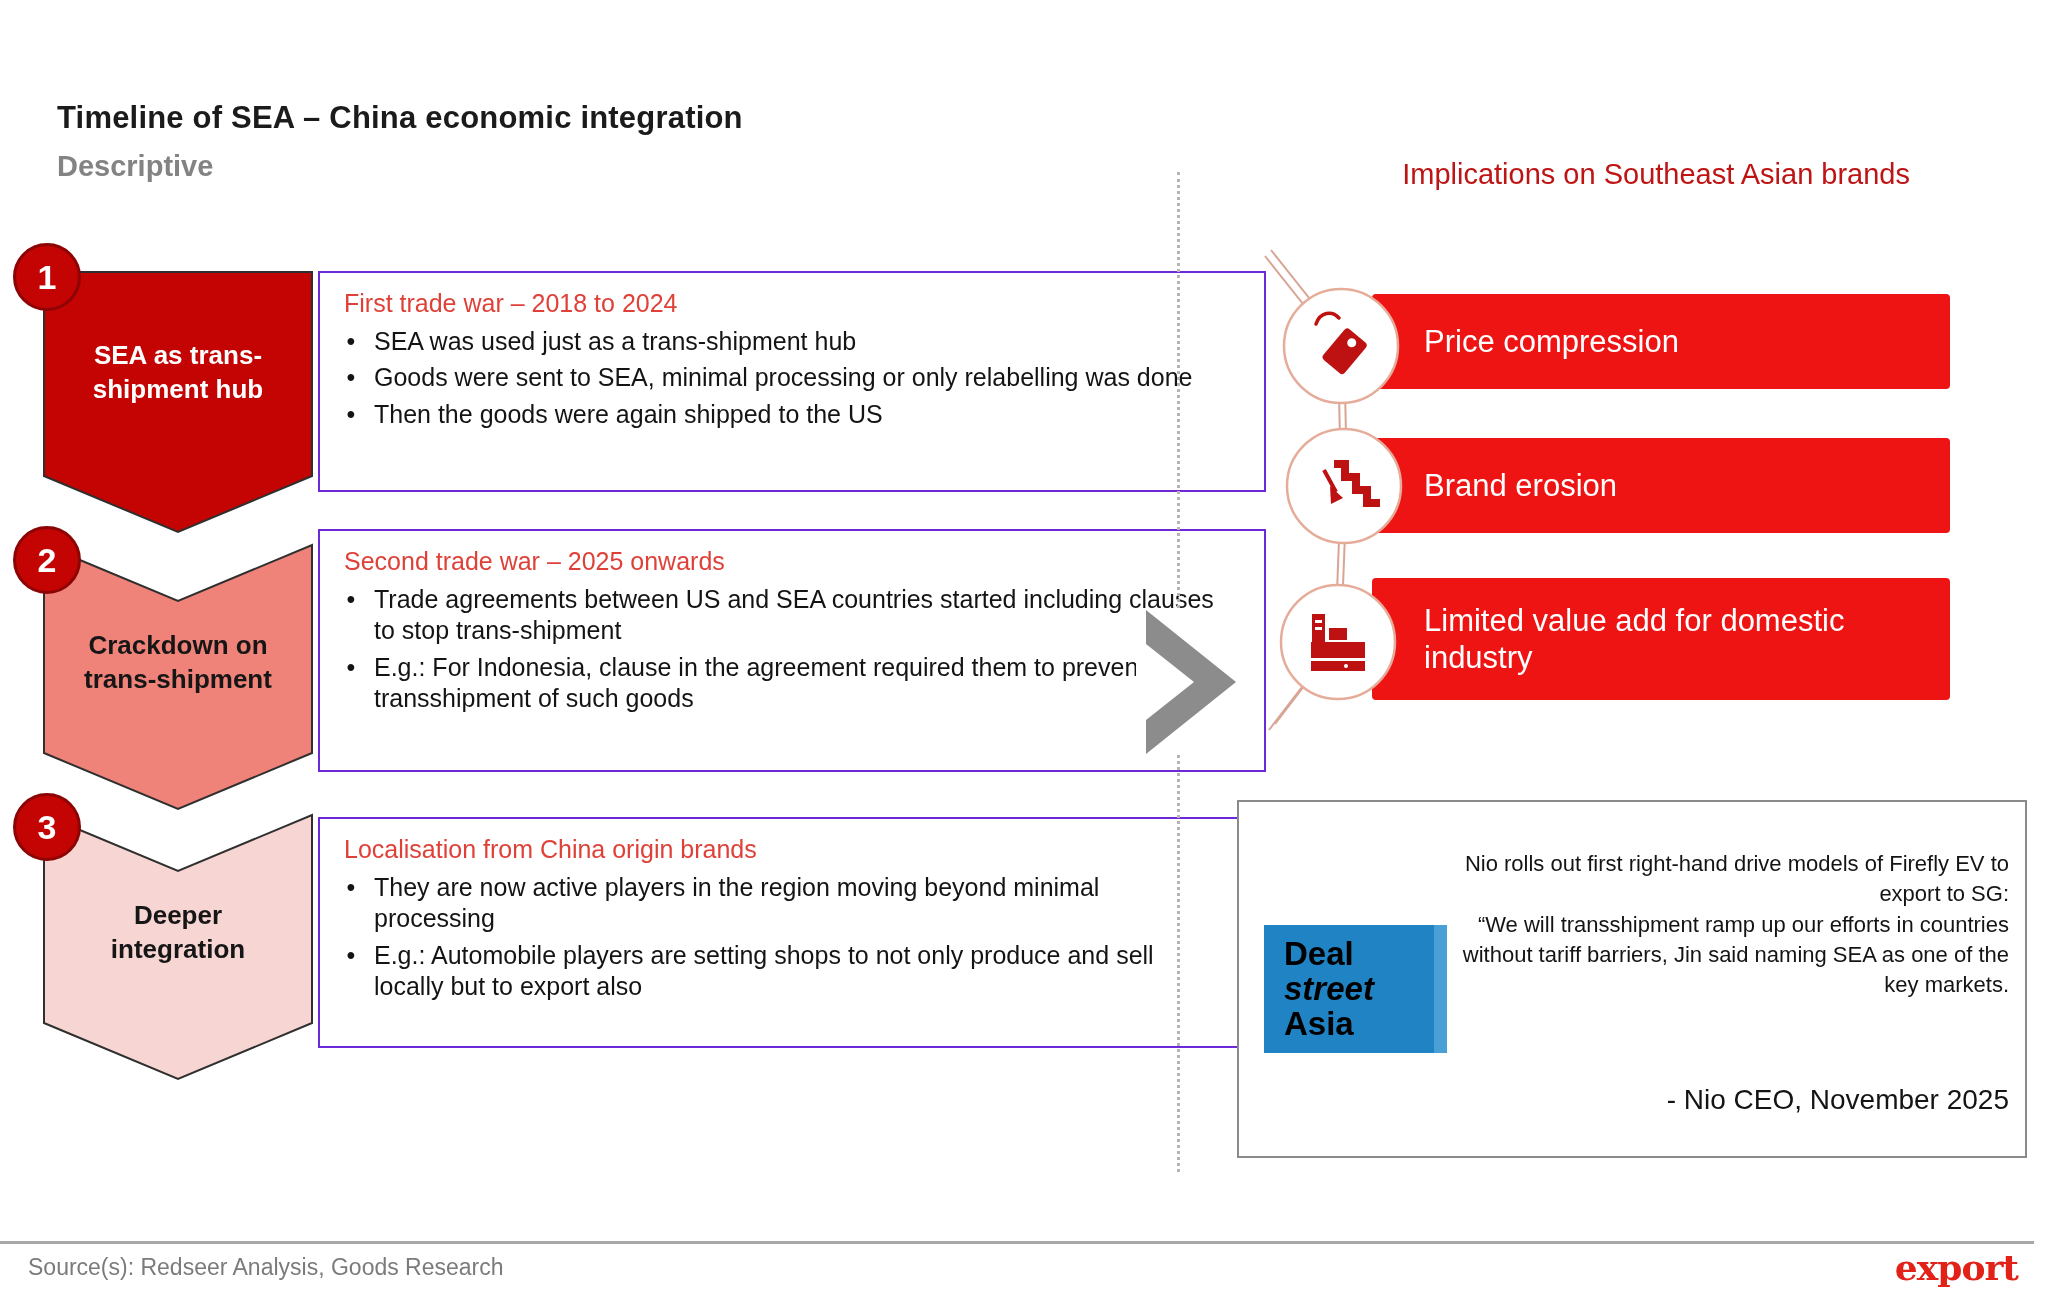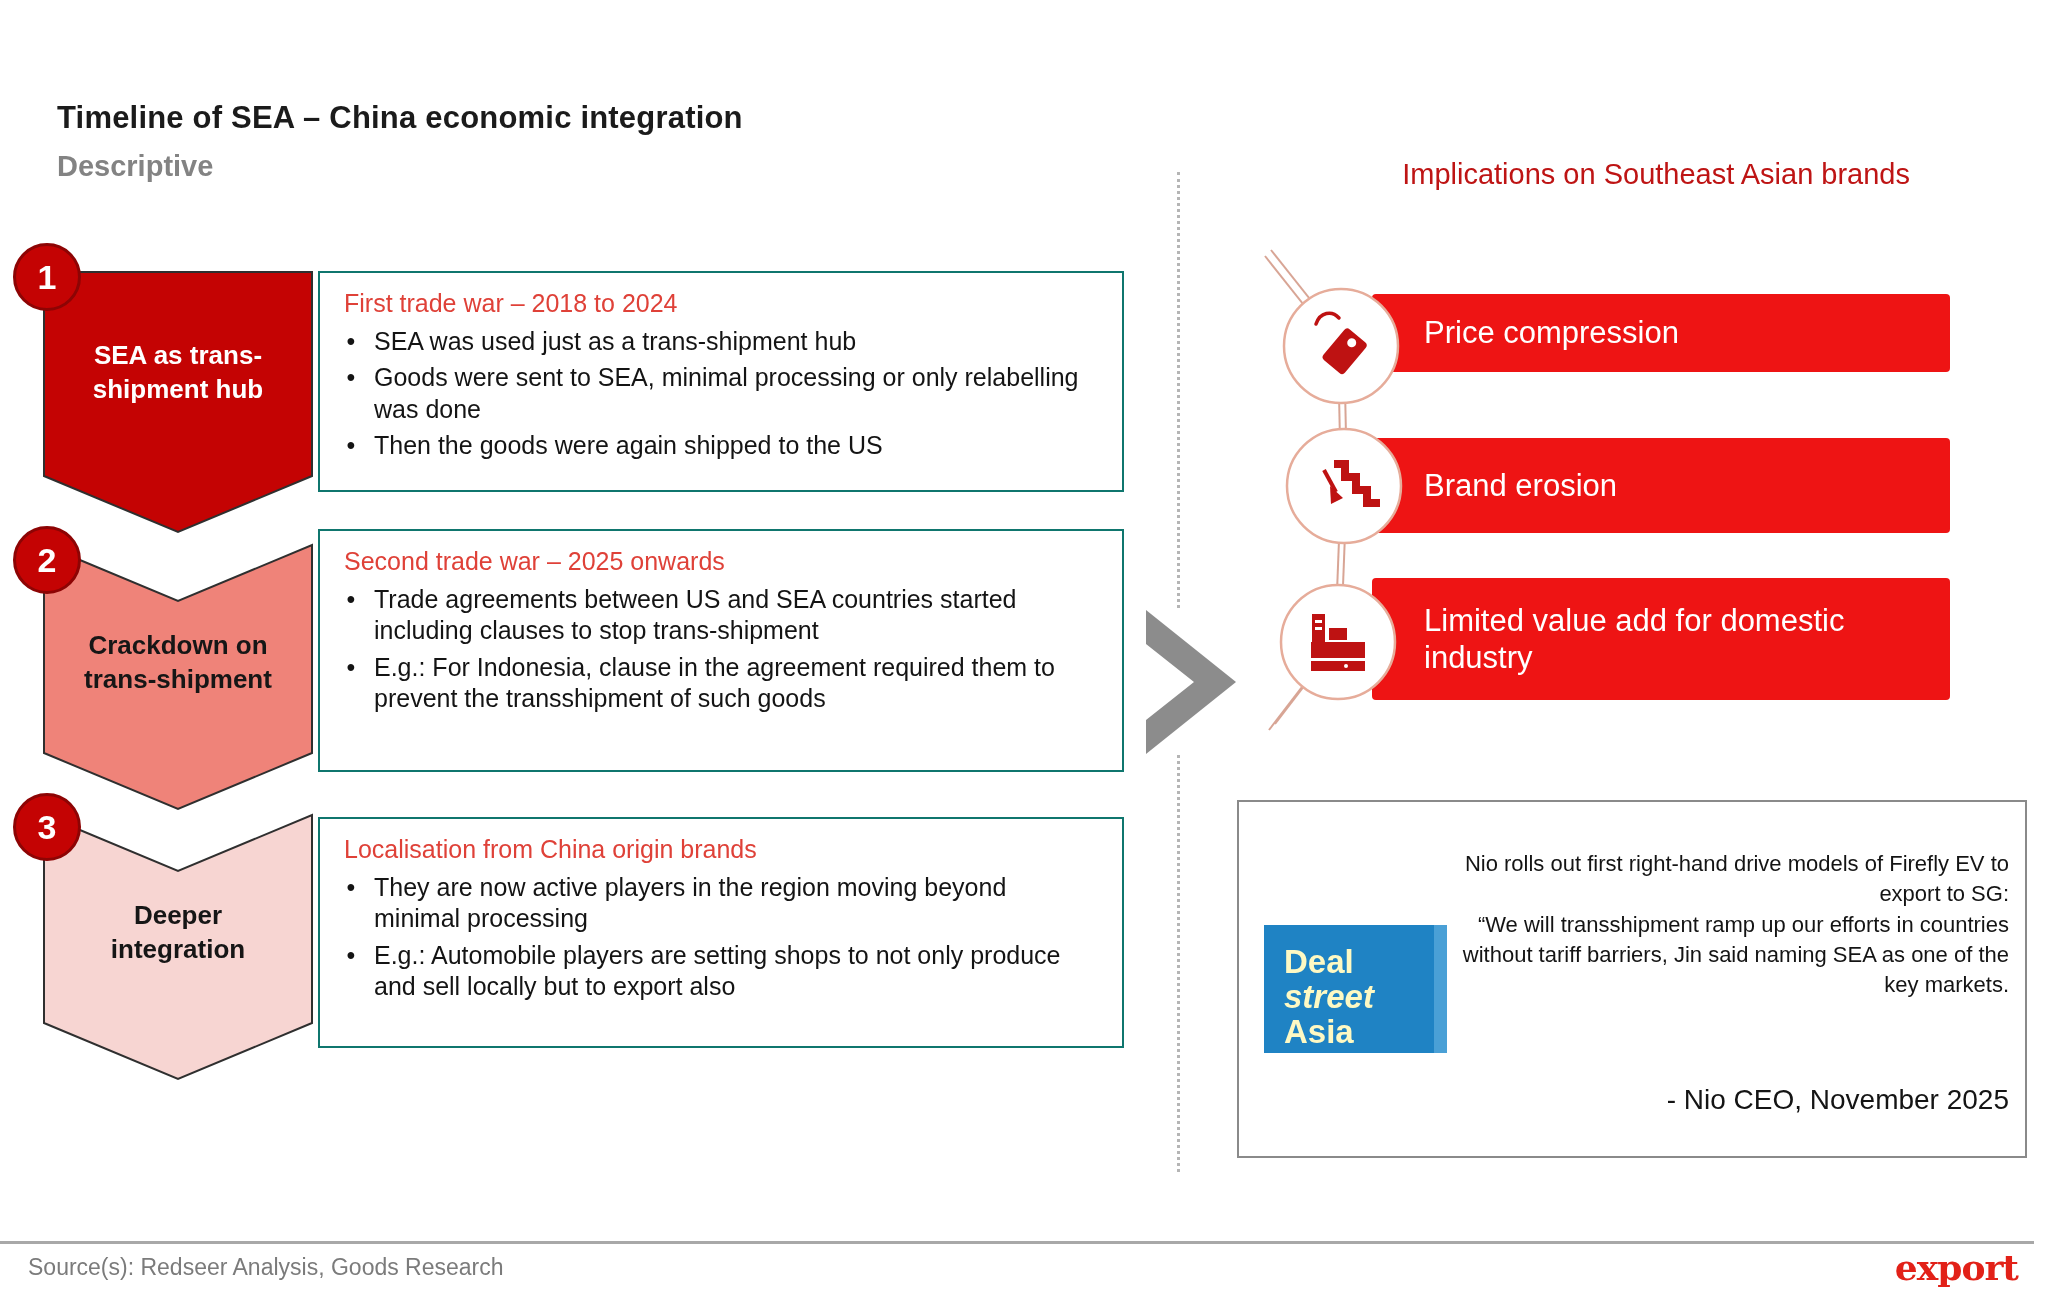--- a/index.html
+++ b/index.html
@@ -19,45 +19,45 @@
   }
   .step1 .chev-label{color:#ffffff;padding-bottom:60px;}
   .step2 .chev-label,.step3 .chev-label{color:#161616;padding-top:28px;padding-bottom:58px;}
   .badge{
     position:absolute;width:68px;height:68px;border-radius:50%;box-sizing:border-box;
     background:#c40303;border:3px solid #8d0404;color:#fff;font-size:34px;font-weight:700;
     display:flex;align-items:center;justify-content:center;z-index:5;
   }
   
   .tbox{
-    position:absolute;left:318px;width:806px;box-sizing:border-box;border:2px solid #0f766e;background:#fff;
+    position:absolute;left:318px;width:948px;box-sizing:border-box;border:2px solid #6d28d9;background:#fff;
     padding:16px 38px 14px 24px;
   }
   .tbox h3{margin:0 0 8px 0;font-size:25px;font-weight:400;color:#df4138;}
   .tbox ul{margin:0;padding:0;list-style:none;}
   .tbox li{display:flex;gap:16px;font-size:25px;line-height:1.25;color:#141414;margin-bottom:5px;}
   .blt{flex:0 0 14px;text-align:center;}
   
   .divider{position:absolute;left:1177px;top:172px;height:1000px;width:0;border-left:3px dotted #b5b5b5;}
   .big-arrow{position:absolute;left:1136px;top:608px;width:108px;height:146px;background:#fff;z-index:2;}
   
   .impl-title{position:absolute;left:1250px;top:158px;width:660px;text-align:right;font-size:29px;font-weight:500;color:#be1414;}
   .banner{
     position:absolute;left:1372px;width:578px;background:#ee1414;border-radius:4px;color:#fff;
     display:flex;align-items:center;box-sizing:border-box;padding-left:52px;padding-right:22px;
     font-size:31px;line-height:1.2;z-index:1;
   }
-  .banner-1{top:294px;height:78px;}
+  .banner-1{top:294px;height:95px;}
   .banner-2{top:438px;height:95px;}
   .banner-3{top:578px;height:122px;}
   .deco{position:absolute;left:1252px;top:236px;z-index:3;}
   
   .quote-box{position:absolute;left:1237px;top:800px;width:790px;height:358px;box-sizing:border-box;border:2px solid #8a8a8a;background:#fff;}
-  .dsa-logo{position:absolute;left:25px;top:123px;width:170px;height:128px;background:#1f83c4;color:#fef9c3;
-    font-weight:700;font-size:33px;line-height:1.06;padding:20px 0 0 20px;box-sizing:border-box;}
+  .dsa-logo{position:absolute;left:25px;top:123px;width:170px;height:128px;background:#1f83c4;color:#000000;
+    font-weight:700;font-size:33px;line-height:1.06;padding:12px 0 0 20px;box-sizing:border-box;}
   .dsa-strip{position:absolute;left:195px;top:123px;width:13px;height:128px;background:#4aa0d6;}
   .dsa-l2{font-style:italic;}
   .quote-text{position:absolute;right:16px;top:24px;width:548px;text-align:right;font-size:22px;line-height:1.38;color:#141414;margin-top:23px;}
   .quote-attr{position:absolute;right:16px;bottom:40px;font-size:28px;color:#141414;}
   
   .foot-line{position:absolute;left:0;top:1241px;width:2034px;border-top:3px solid #a8a8a8;}
   .source{position:absolute;left:28px;top:1254px;font-size:23px;color:#7b7b7b;}
   .brand{position:absolute;right:30px;top:1246px;font-family:"DejaVu Serif",serif;font-weight:700;font-size:36px;color:#e22118;letter-spacing:-1px;}
 </style>
 </head>

